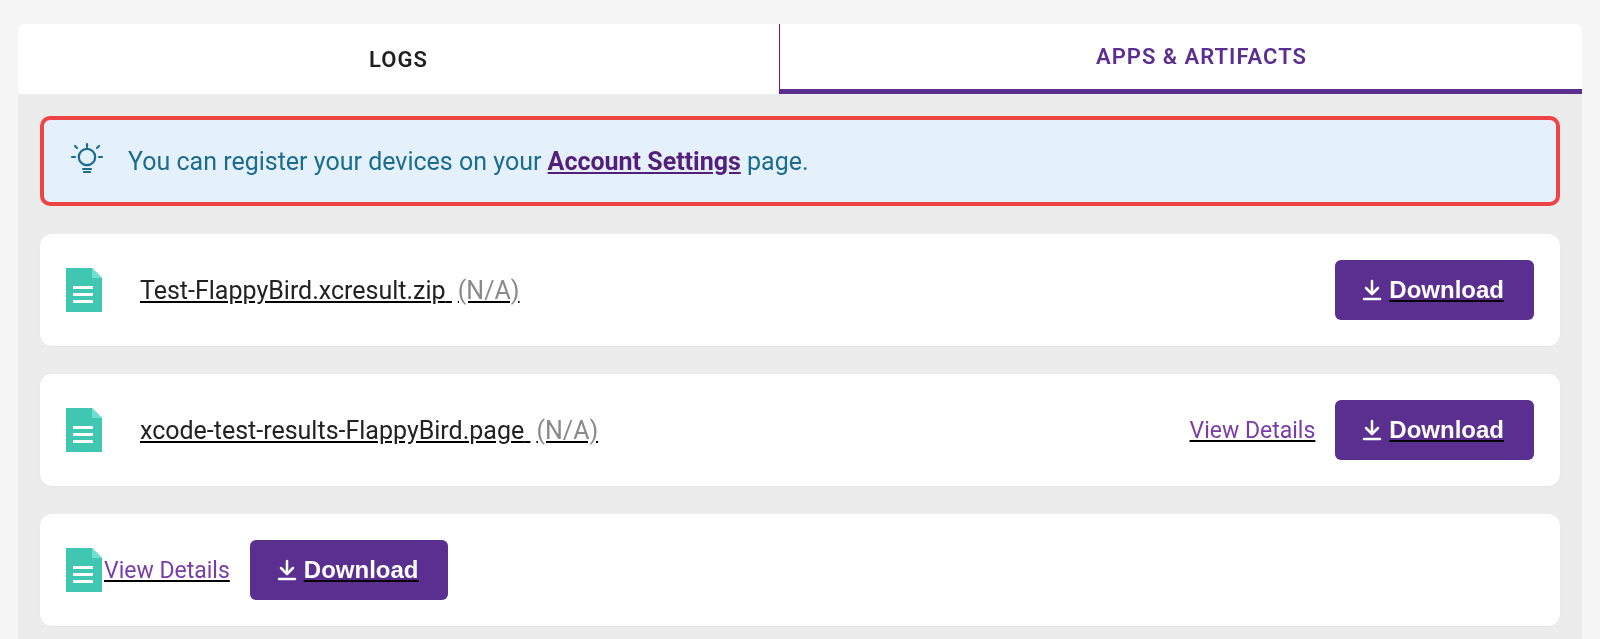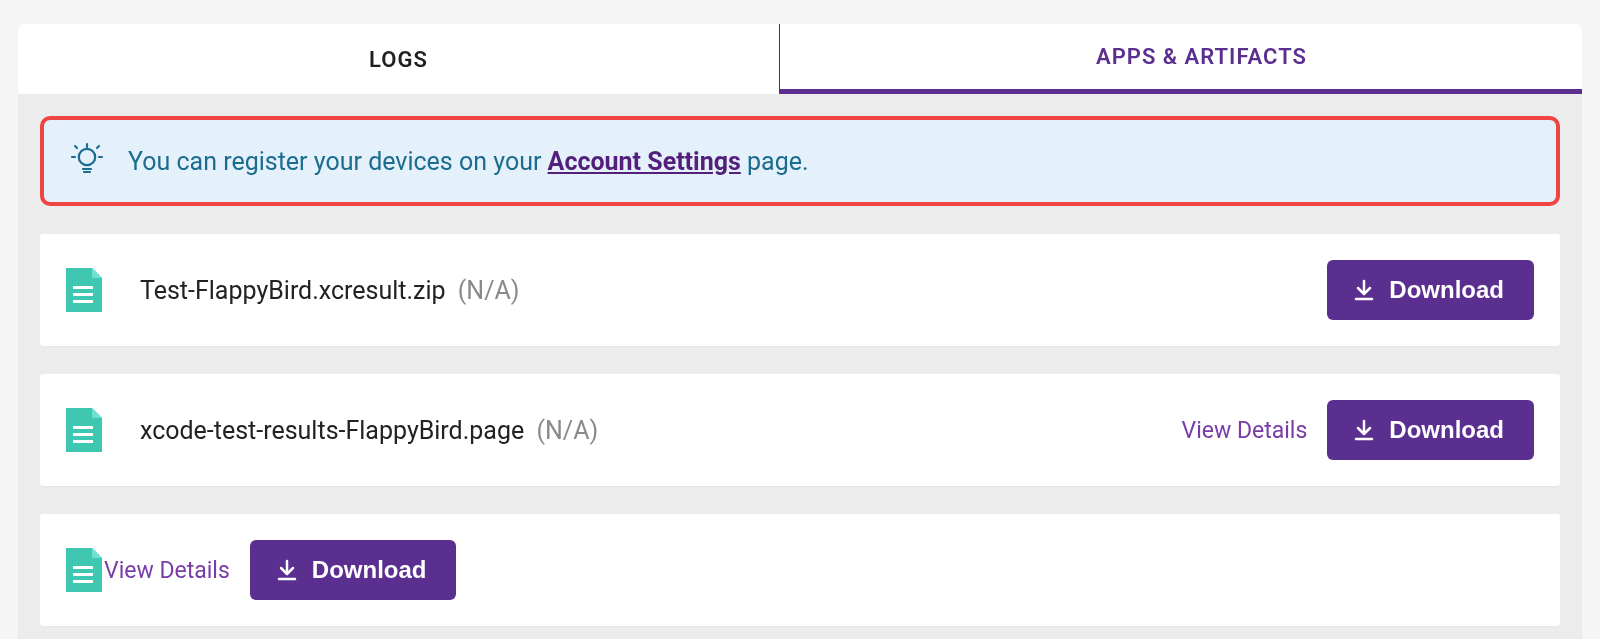--- a/index.html
+++ b/index.html
@@ -64,27 +64,28 @@
     line-height: 1.4;
   }
   .hint-text a {
     color: #531f7a;
     font-weight: 700;
     text-decoration: underline;
   }
 
   .artifact {
     background: #ffffff;
-    border-radius: 3px;
+    border-radius: 12px;
     margin-top: 28px;
     padding: 26px 26px 26px 22px;
     display: flex;
     align-items: center;
     box-shadow: 0 1px 2px rgba(0,0,0,0.04);
     min-height: 108px;
+    text-decoration: underline;
   }
   .file-icon {
     width: 42px;
     height: 48px;
     flex: 0 0 auto;
   }
   .artifact-text {
     margin-left: 36px;
     flex: 1;
     font-size: 25px;
@@ -103,21 +104,21 @@
   .dl-btn {
     background: #5b2f8f;
     color: #ffffff;
     border: none;
     border-radius: 6px;
     font-size: 24px;
     font-weight: 700;
     padding: 16px 30px 16px 26px;
     display: flex;
     align-items: center;
-    gap: 14px;
+    gap: 6px;
     cursor: pointer;
   }
   .dl-btn svg { display: block; }
 
 </style>
 </head>
 <body>
 
 <div class="page">
 

